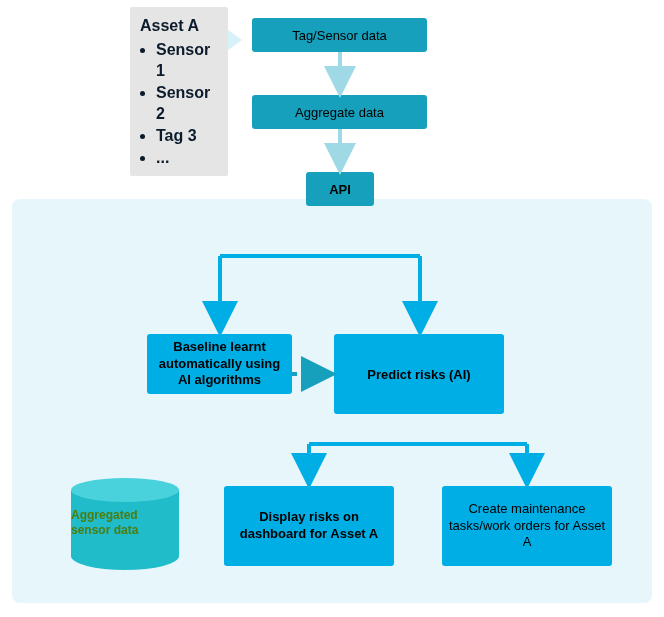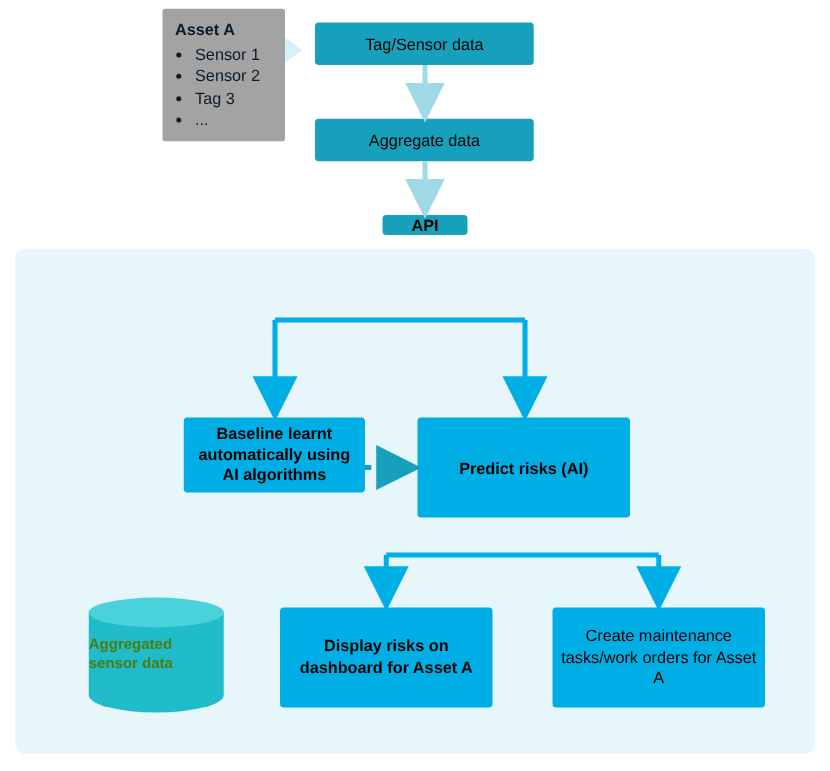--- a/index.html
+++ b/index.html
@@ -17,38 +17,39 @@
     width: 664px;
     height: 617px;
   }
   .container-box {
     position: absolute;
     background: #e6f6fb;
     border-radius: 8px;
   }
   .asset-legend {
     position: absolute;
-    background: #a3a3a3;
+    background: #e5e5e5;
     color: #0b1b2b;
     padding: 8px 10px 8px 10px;
-    font-size: 13px;
+    font-size: 16px;
     line-height: 1.35;
     border-radius: 2px;
   }
   .asset-legend .title {
     font-weight: 700;
     margin-bottom: 2px;
   }
   .asset-legend ul {
     margin: 0 0 0 10px;
     padding: 0;
   }
   .asset-legend li {
     list-style: disc;
     margin-left: 6px;
+    font-weight: bold;
   }
   .asset-pointer {
     position: absolute;
     width: 0; height: 0;
     border-top: 10px solid transparent;
     border-bottom: 10px solid transparent;
     border-left: 14px solid #d5f1f9;
   }
   .node {
     position: absolute;
@@ -118,21 +119,21 @@
   <div class="asset-pointer" style="left:228px; top:30px;"></div>
 
   <div class="node n-dark" style="left:252px; top:18px; width:175px; height:34px;">
     <span>Tag/Sensor data</span>
   </div>
 
   <div class="node n-dark" style="left:252px; top:95px; width:175px; height:34px;">
     <span>Aggregate data</span>
   </div>
 
-  <div class="node n-dark" style="left:306px; top:172px; width:68px; height:16px; font-weight:700;">
+  <div class="node n-dark" style="left:306px; top:172px; width:68px; height:34px; font-weight:700;">
     <span>API</span>
   </div>
 
   <div class="node n-bright" style="left:147px; top:334px; width:145px; height:60px; font-weight:700; line-height:1.3;">
     <span>Baseline learnt automatically using AI algorithms</span>
   </div>
 
   <div class="node n-bright" style="left:334px; top:334px; width:170px; height:80px; font-weight:700;">
     <span>Predict risks (AI)</span>
   </div>

